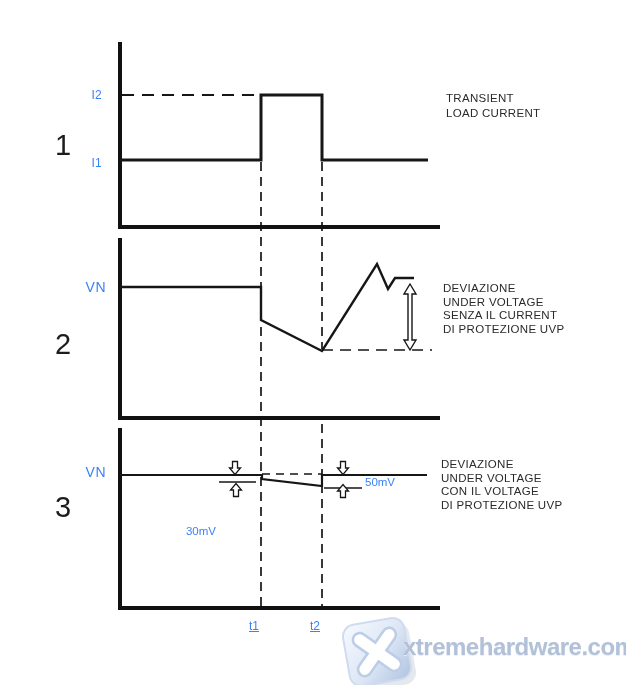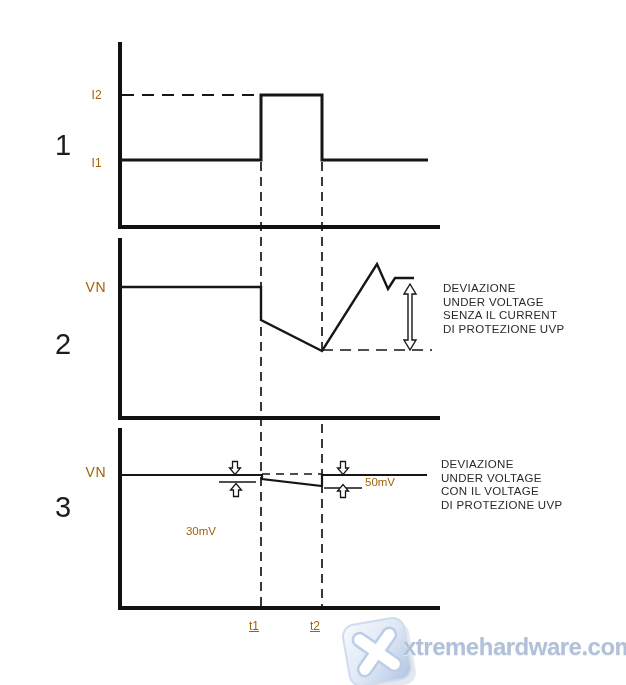--- a/index.html
+++ b/index.html
@@ -1,21 +1,21 @@
 <!DOCTYPE html>
 <html><head>
 <meta charset="utf-8">
 <style>
   html,body{margin:0;padding:0;background:#fff;}
   #stage{
     position:relative;width:626px;height:685px;background:#ffffff;
     font-family:"Liberation Sans", sans-serif;color:#262626;overflow:hidden;
   }
   #wave-svg{position:absolute;left:0;top:0;}
-  .lbl{position:absolute;white-space:nowrap;color:#a16207;}
+  .lbl{position:absolute;white-space:nowrap;color:#3b82f6;}
   .panel-num{font-size:29px;line-height:32px;width:34px;text-align:center;color:#1c1c1c;}
   .axis-lbl{font-size:12px;line-height:14px;width:34px;text-align:right;letter-spacing:0.3px;}
   .vn-lbl{font-size:14px;line-height:13px;width:34px;text-align:right;letter-spacing:0.5px;}
   .t-lbl{font-size:12px;line-height:14px;width:26px;text-align:left;text-decoration:underline;}
   .mv-lbl{font-size:11.5px;line-height:13px;}
   .ann{position:absolute;font-size:11.5px;line-height:13.6px;letter-spacing:0.3px;color:#2a2a2a;}
   .ann.first{line-height:15.4px;}
   .watermark-text{
     position:absolute;left:403px;top:633px;
     font-size:24px;font-weight:bold;letter-spacing:-0.5px;
@@ -79,20 +79,24 @@
   <div class="lbl axis-lbl" style="left:68px;top:156px;">I1</div>
   <div class="lbl vn-lbl" style="left:72px;top:281px;">VN</div>
   <div class="lbl vn-lbl" style="left:72px;top:466px;">VN</div>
 
   <div class="lbl mv-lbl" style="left:172px;top:477px;width:44px;text-align:right;margin-top:48px;">30mV</div>
   <div class="lbl mv-lbl" style="left:365px;top:476px;">50mV</div>
 
   <div class="lbl t-lbl" style="left:249px;top:619px;">t1</div>
   <div class="lbl t-lbl" style="left:310px;top:619px;">t2</div>
 
+  <div class="ann first" style="left:446px;top:91px;">
+    <div>TRANSIENT</div>
+    <div>LOAD CURRENT</div>
+  </div>
 
   <div class="ann" style="left:443px;top:282px;">
     <div>DEVIAZIONE</div>
     <div>UNDER VOLTAGE</div>
     <div>SENZA IL CURRENT</div>
     <div>DI PROTEZIONE UVP</div>
   </div>
 
   <div class="ann" style="left:441px;top:458px;">
     <div>DEVIAZIONE</div>

